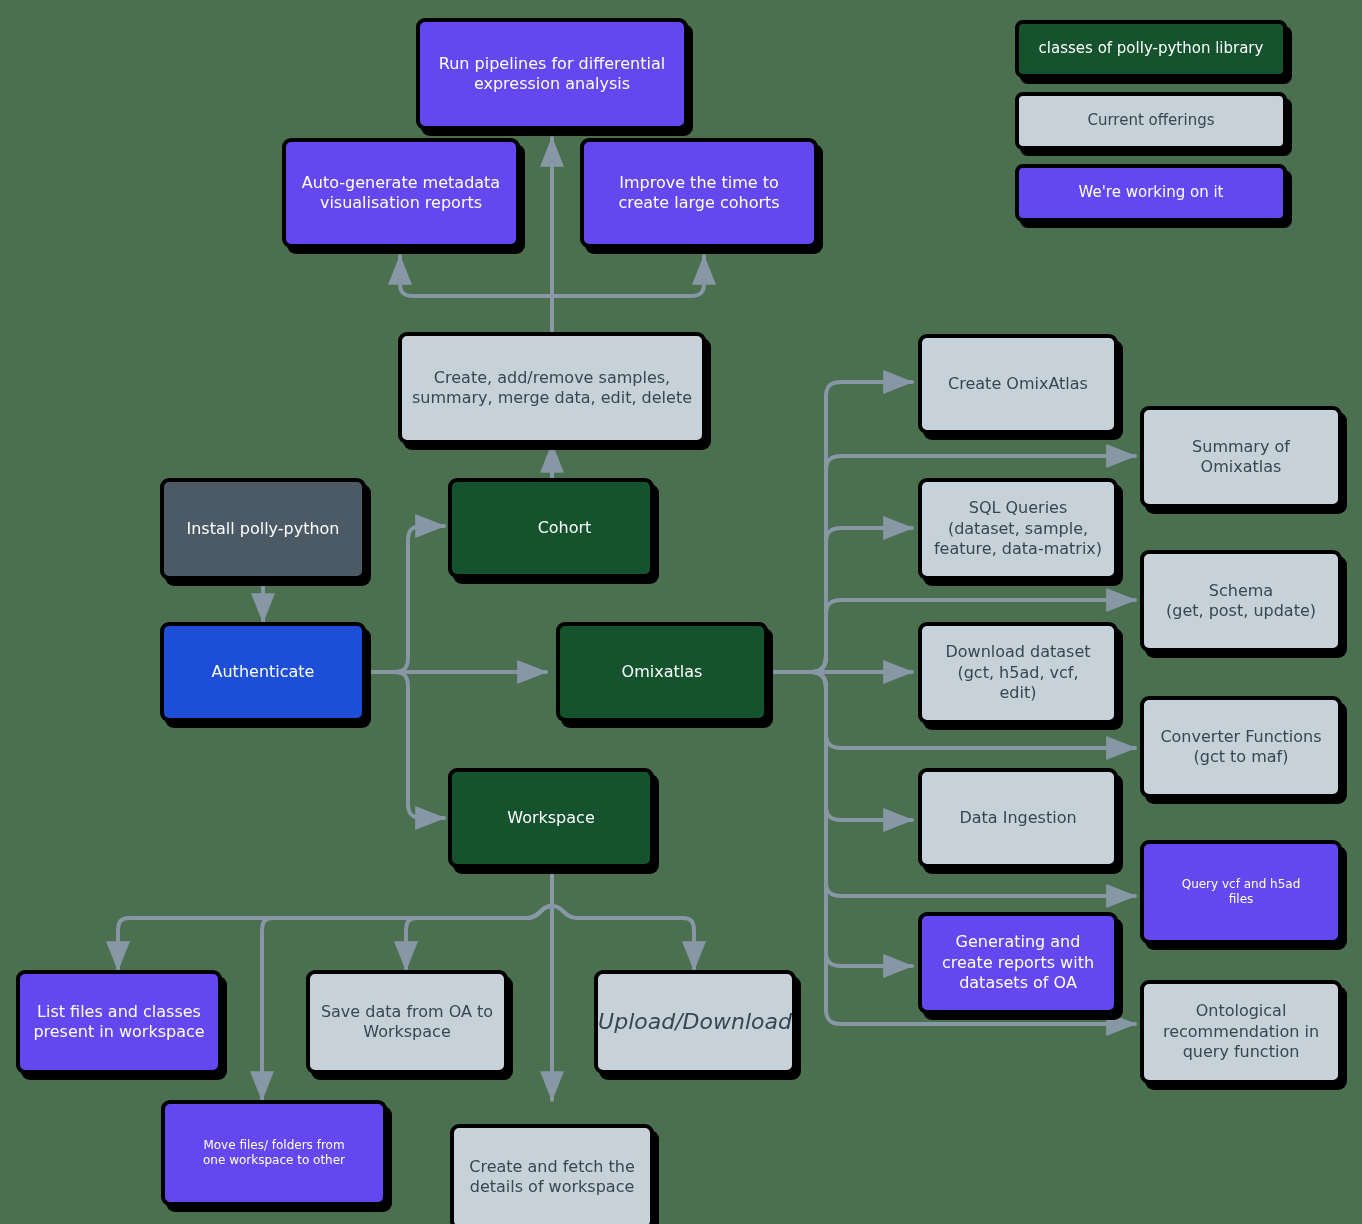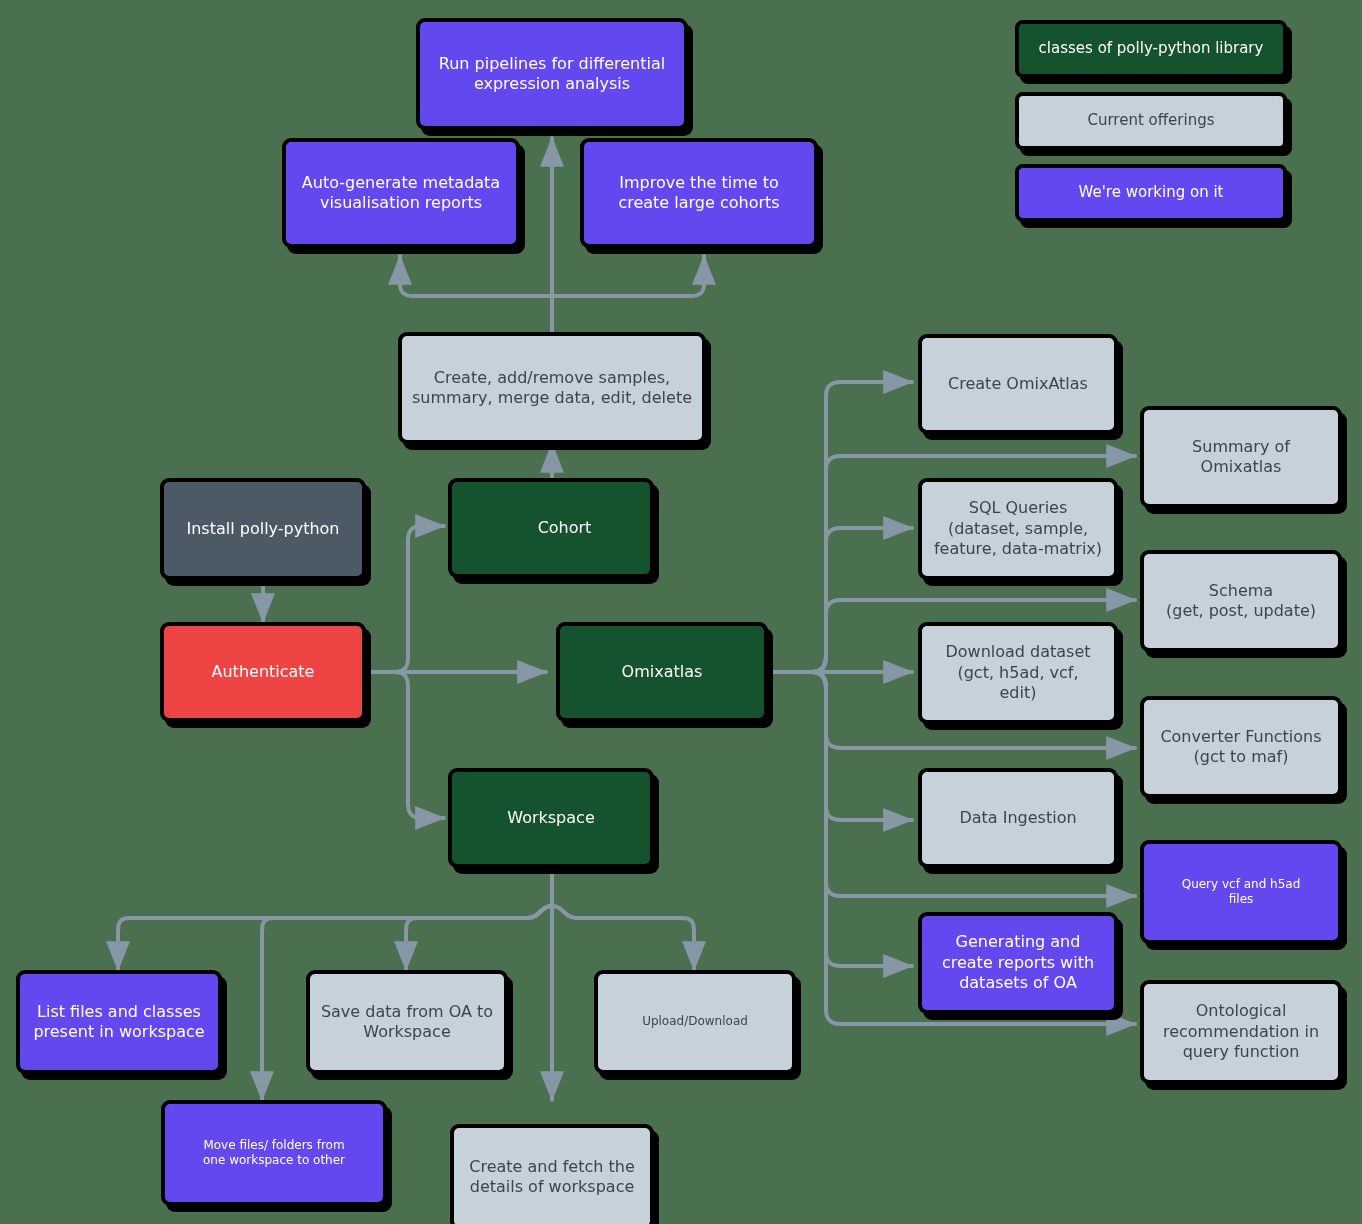--- a/index.html
+++ b/index.html
@@ -21,21 +21,21 @@
     border-radius:9px;
     box-shadow:5px 6px 0 0 #000000;
     line-height:1.28;
     padding:4px 8px;
     white-space:pre-line;
   }
   .n-orange{background:#14532d;color:#ffffff;}
   .n-gray  {background:#c7d1d9;color:#38474f;}
   .n-purple{background:#6347ef;color:#ffffff;}
   .n-dark  {background:#4c5a66;color:#ffffff;}
-  .n-slate {background:#ef4444;color:#ffffff;}
+  .n-slate {background:#1d4ed8;color:#ffffff;}
   .legend-node{border-radius:8px;}
 </style>
 </head>
 <body>
 
 <div id="canvas">
 
   <svg id="edges" xmlns="http://www.w3.org/2000/svg">
     <defs>
       <marker id="arw" markerWidth="9" markerHeight="9" refX="7.2" refY="3.6" orient="auto">
@@ -123,20 +123,20 @@
   <div class="node n-purple" style="left:1140px;top:840px;width:202px;height:104px;font-size:12px;">Query vcf and h5ad
 files</div>
   <div class="node n-gray" style="left:1140px;top:980px;width:202px;height:104px;font-size:16px;">Ontological
 recommendation in
 query function</div>
 
   <div class="node n-purple" style="left:16px;top:970px;width:206px;height:104px;font-size:16px;">List files and classes
 present in workspace</div>
   <div class="node n-gray" style="left:306px;top:970px;width:202px;height:104px;font-size:16px;">Save data from OA to
 Workspace</div>
-  <div class="node n-gray" style="left:594px;top:970px;width:202px;height:104px;font-size:12px;">Upload/Download</div>
+  <div class="node n-gray" style="left:594px;top:970px;width:202px;height:104px;font-size:22px;font-style:italic;">Upload/Download</div>
 
   <div class="node n-purple" style="left:161px;top:1100px;width:226px;height:106px;font-size:12px;">Move files/ folders from
 one workspace to other</div>
   <div class="node n-gray" style="left:450px;top:1100px;width:204px;height:106px;font-size:16px;margin-top:24px;">Create and fetch the
 details of workspace</div>
 
 </div>
 
 </body></html>

